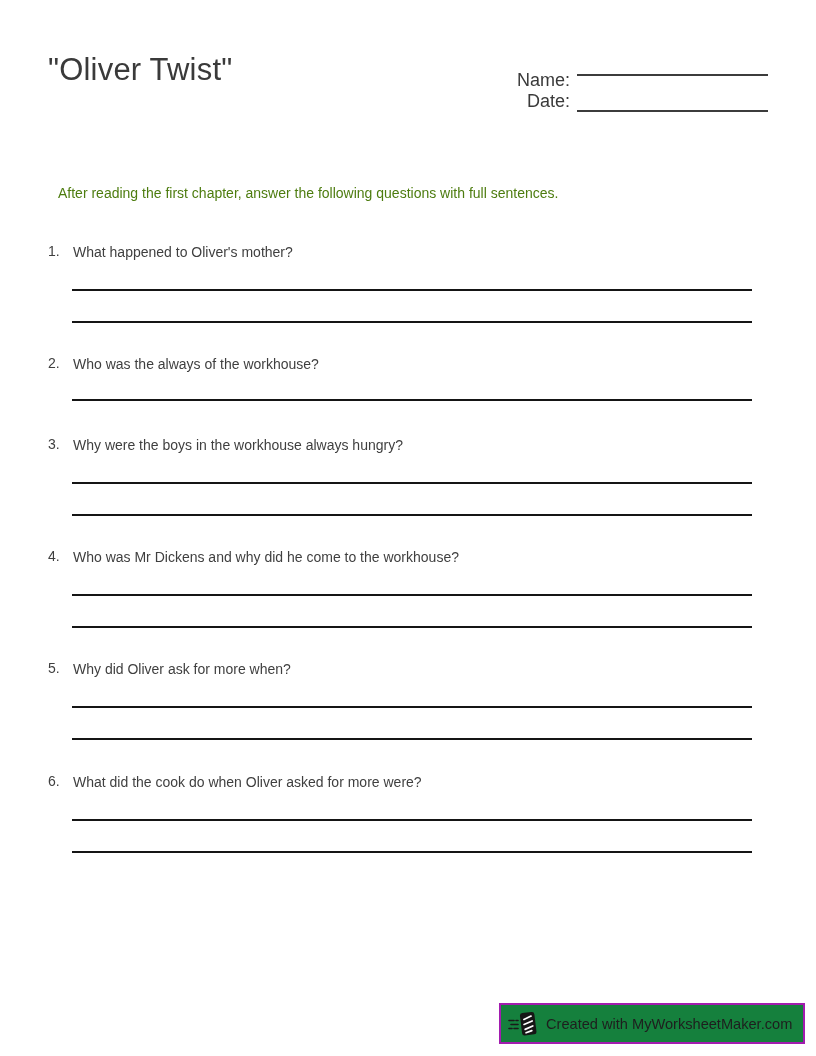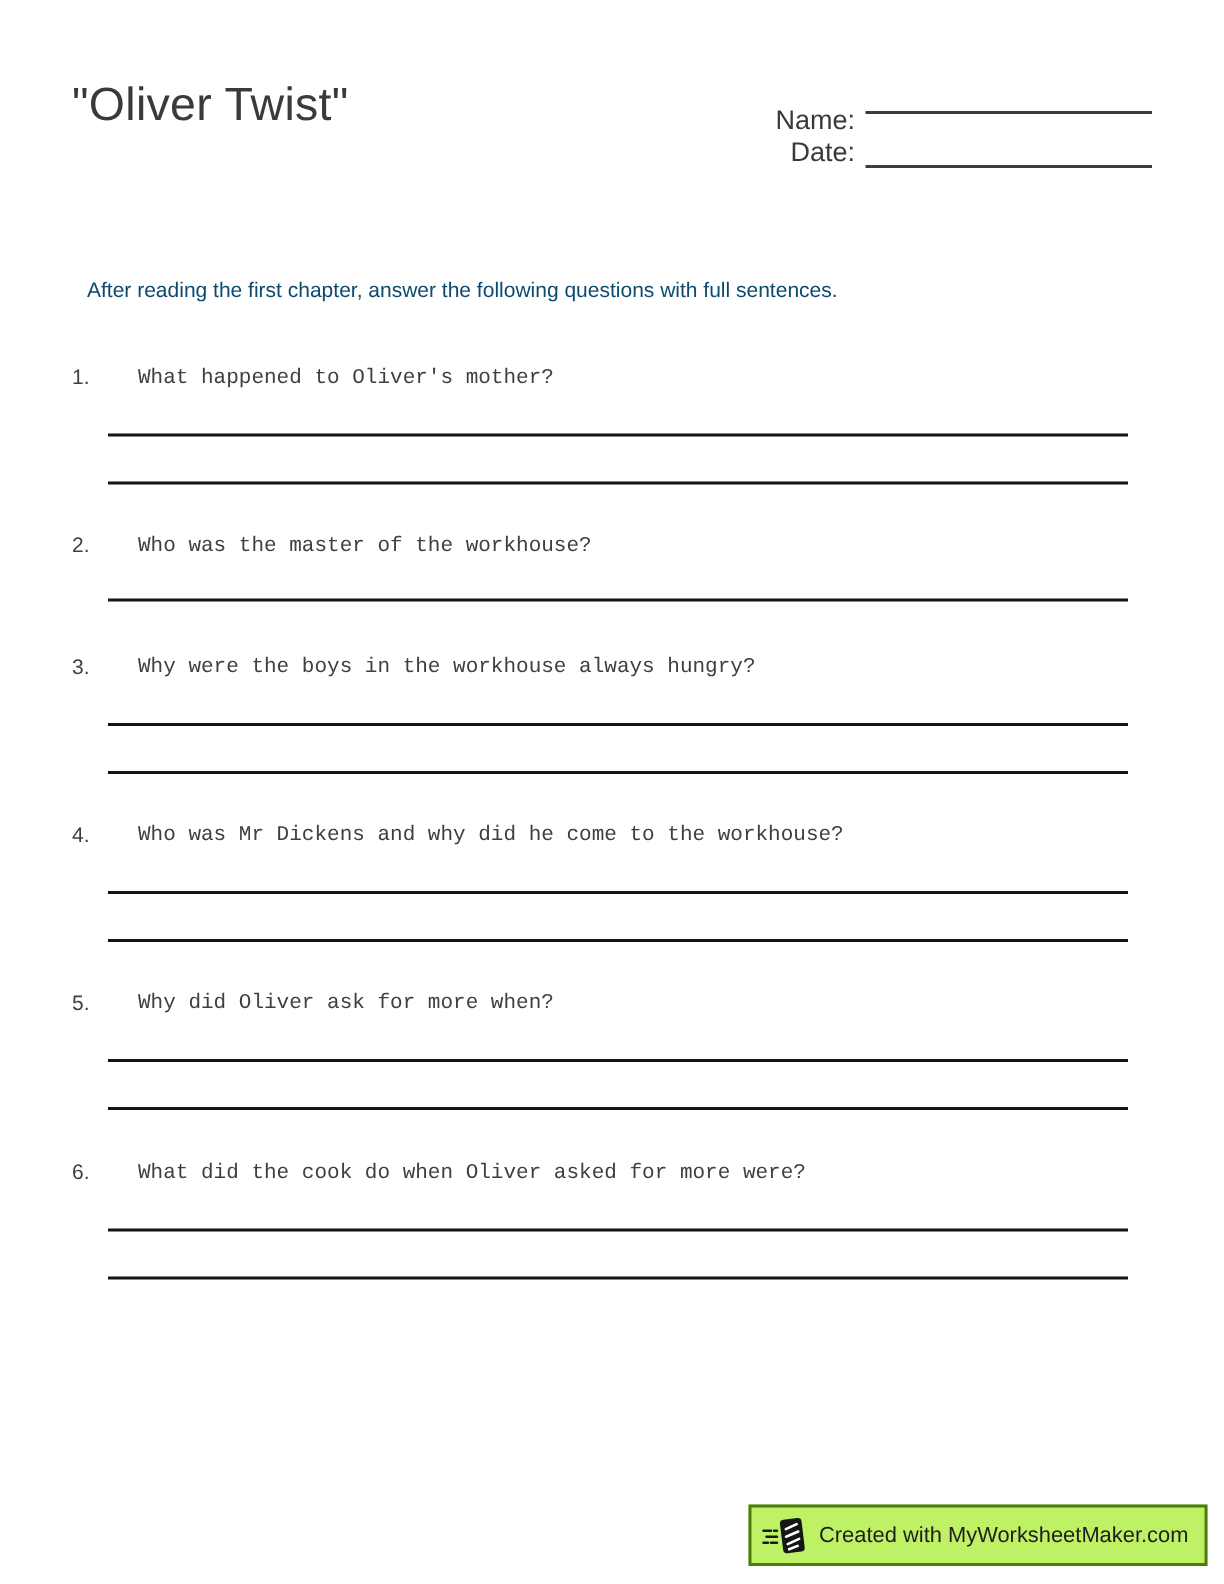--- a/index.html
+++ b/index.html
@@ -51,65 +51,64 @@
   .field-line.date { top: 92px; }
 
   
   .instruction {
     position: absolute;
     left: 58px;
     top: 184px;
     width: 700px;
     font-size: 14px;
     line-height: 18px;
-    color: #0c4a6e;
+    color: #4d7c0f;
   }
 
   
   .questions-list { position: absolute; left: 0; top: 0; width: 100%; height: 100%; }
   .question {
     position: absolute;
     left: 0;
     width: 816px;
     font-size: 14px;
     color: #3f3f3f;
   }
   .q-num {
     position: absolute;
     left: 48px;
     top: 0;
   }
   .q-text {
     position: absolute;
-    left: 92px;
+    left: 73px;
     top: 0;
     width: 680px;
     line-height: 18px;
-    font-family: Liberation Mono, monospace;
   }
   .answer-line {
     position: absolute;
     left: 72px;
     width: 680px;
     height: 0;
     border-top: 2.6px solid #151515;
   }
   .answer-line.l1 { top: 46px; }
   .answer-line.l2 { top: 78px; }
   .answer-line.single { top: 44px; }
 
   
   .footer-badge {
     position: absolute;
     left: 499px;
     top: 1003px;
     width: 306px;
     height: 41px;
-    border: 2px solid #4d7c0f;
-    background: #bef264;
+    border: 2px solid #a21caf;
+    background: #15803d;
     display: flex;
     align-items: center;
     padding: 0 10px 0 7px;
   }
   .logo-icon {
     width: 32px;
     height: 28px;
     flex: 0 0 auto;
     margin-right: 6px;
   }
@@ -137,21 +136,21 @@
 
   <div class="questions-list">
       <div class="question" style="top: 243px;">
         <span class="q-num">1.</span>
         <span class="q-text">What happened to Oliver's mother?</span>
         <div class="answer-line l1"></div>
         <div class="answer-line l2"></div>
       </div>
       <div class="question" style="top: 355px;">
         <span class="q-num">2.</span>
-        <span class="q-text">Who was the master of the workhouse?</span>
+        <span class="q-text">Who was the always of the workhouse?</span>
         <div class="answer-line single"></div>
       </div>
       <div class="question" style="top: 436px;">
         <span class="q-num">3.</span>
         <span class="q-text">Why were the boys in the workhouse always hungry?</span>
         <div class="answer-line l1"></div>
         <div class="answer-line l2"></div>
       </div>
       <div class="question" style="top: 548px;">
         <span class="q-num">4.</span>

